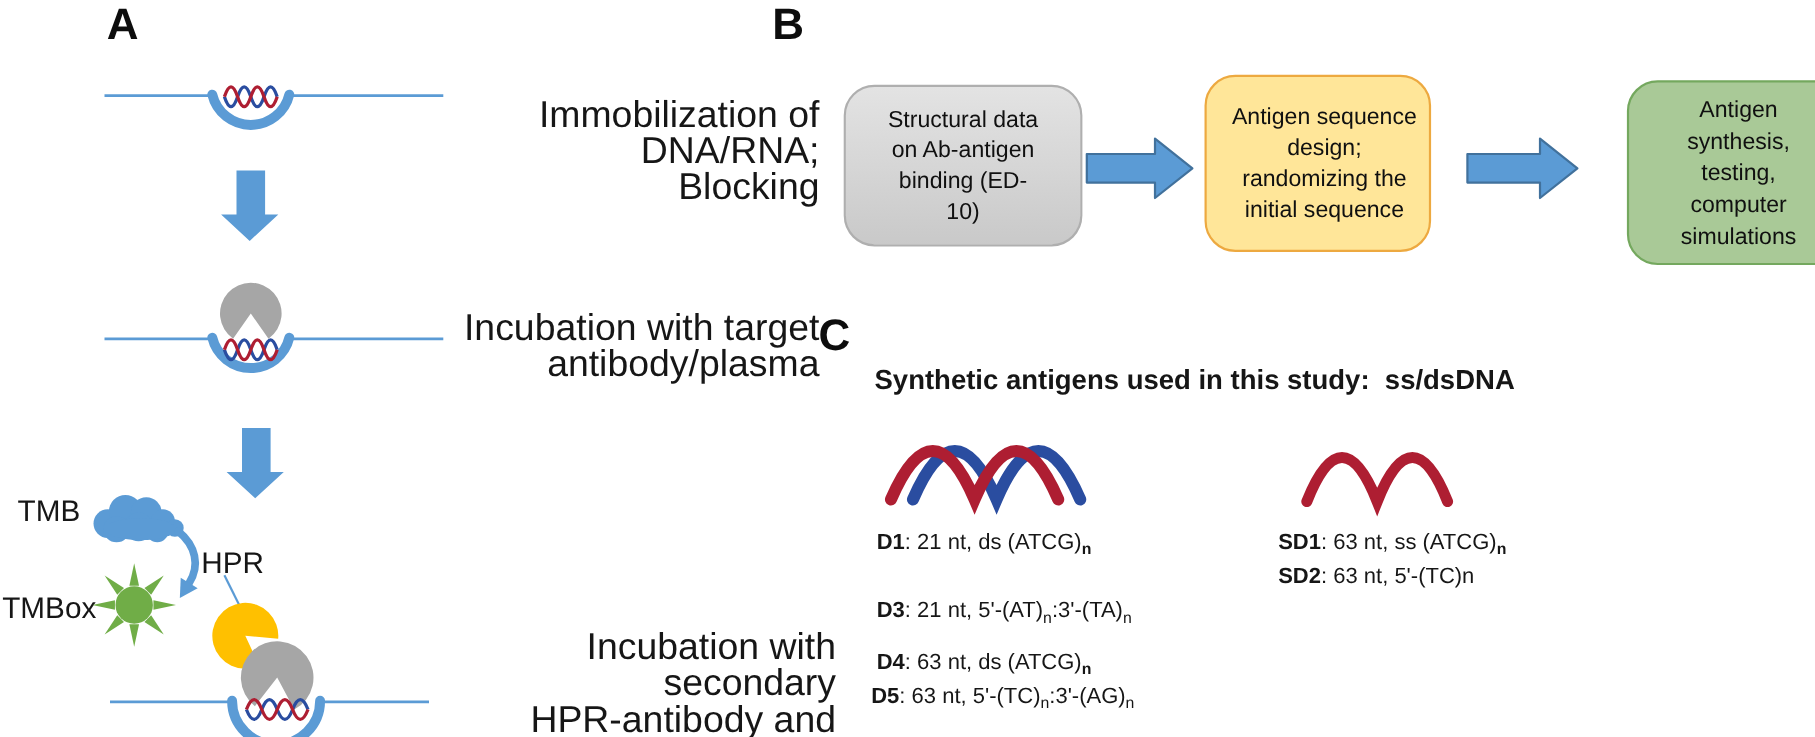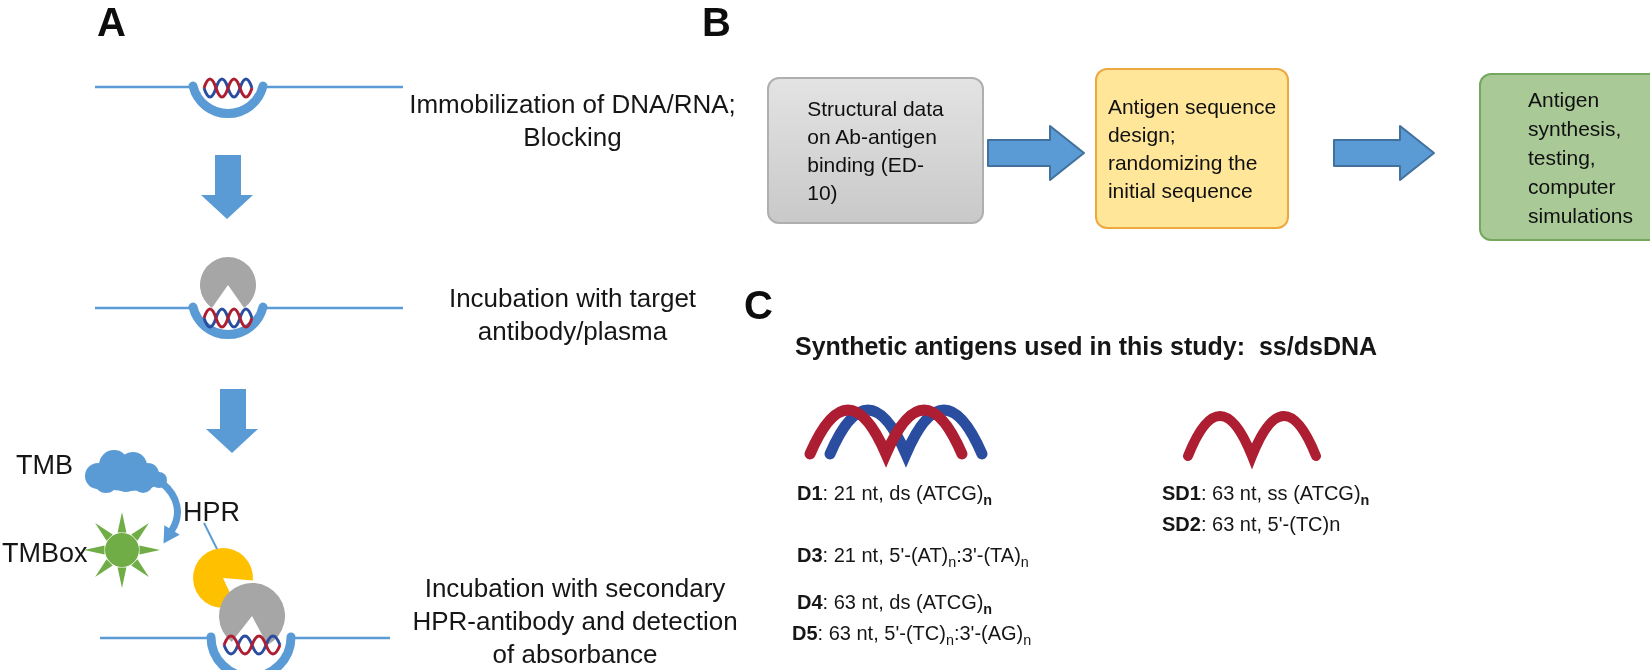--- a/index.html
+++ b/index.html
@@ -3,28 +3,28 @@
 <meta charset="utf-8">
 <style>
   html,body { margin:0; padding:0; background:#ffffff; }
   .canvas {
     position:relative; width:1650px; height:670px; background:#ffffff;
     font-family:"Liberation Sans","DejaVu Sans",sans-serif; color:#161616;
     overflow:hidden;
   }
   .abs { position:absolute; }
   .panel-letter { font-size:40px; font-weight:700; line-height:1.1; color:#0d0d0d; }
-  .step-text { font-size:26px; line-height:33px; text-align:center; white-space:pre-line; }
+  .step-text { font-size:34px; line-height:33px; text-align:right; white-space:pre-line; }
   .small-label { font-size:27px; line-height:1.1; }
   .flow-box {
-    border-radius:12px; display:flex; align-items:center; justify-content:center;
-    font-size:21px; line-height:28px; white-space:pre-line; color:#101010;
+    border-radius:28px; display:flex; align-items:center; justify-content:center;
+    text-align:center; font-size:21px; line-height:28px; white-space:pre-line; color:#101010;
   }
   .box-gray   { background:linear-gradient(180deg,#E3E3E3,#C9C9C9); border:2px solid #AFAFAF; }
-  .box-yellow { background:#FFE699; border:2px solid #EDA940; }
+  .box-yellow { background:#FFE699; border:2px solid #EDA940;padding-left:12px; }
   .box-green  { background:#A9C997; border:2px solid #74A85E; line-height:29px; }
   .c-title { font-size:25px; font-weight:700; white-space:nowrap; }
   .ag-row { position:absolute; font-size:20px; white-space:nowrap; }
   .ag-row .lbl { font-weight:700;margin-top:32px; }
   sub { font-size:0.72em; line-height:0; }
   svg { display:block; overflow:visible; }
 </style>
 </head>
 <body>
 

